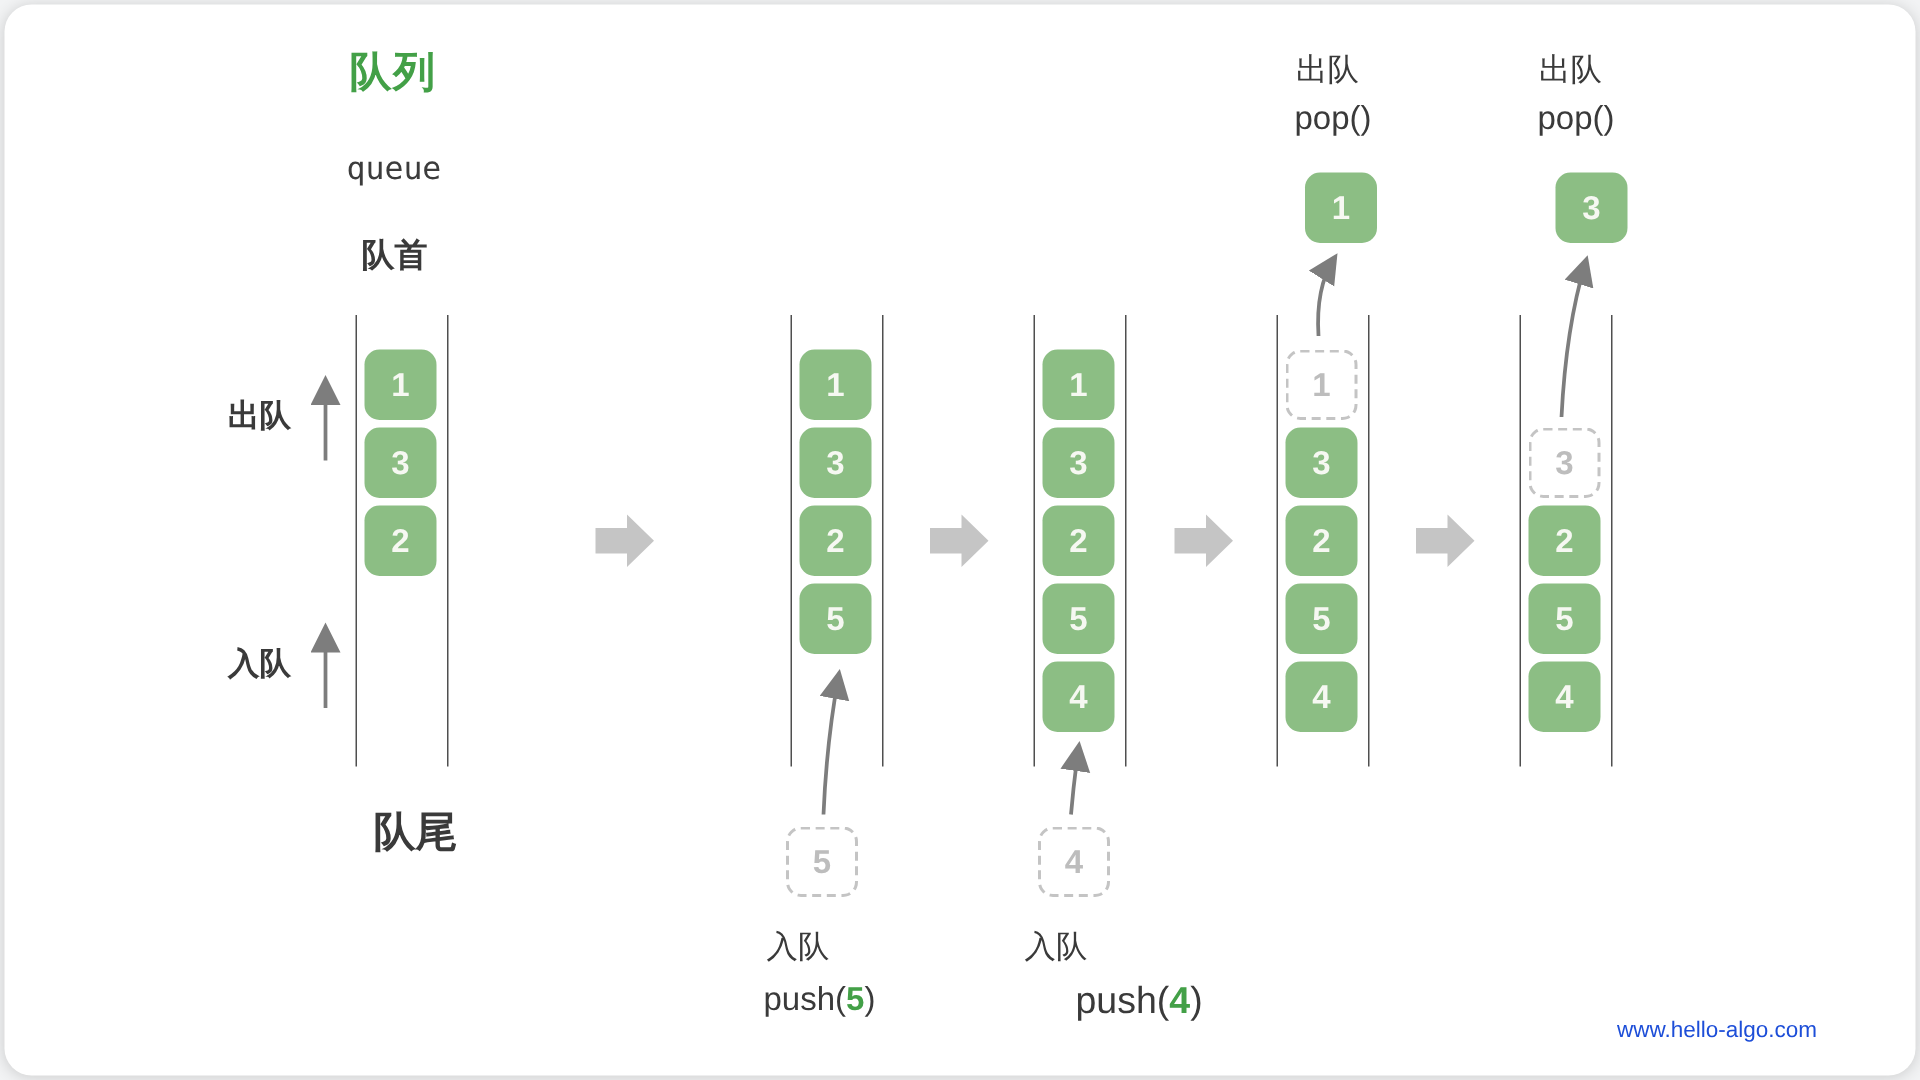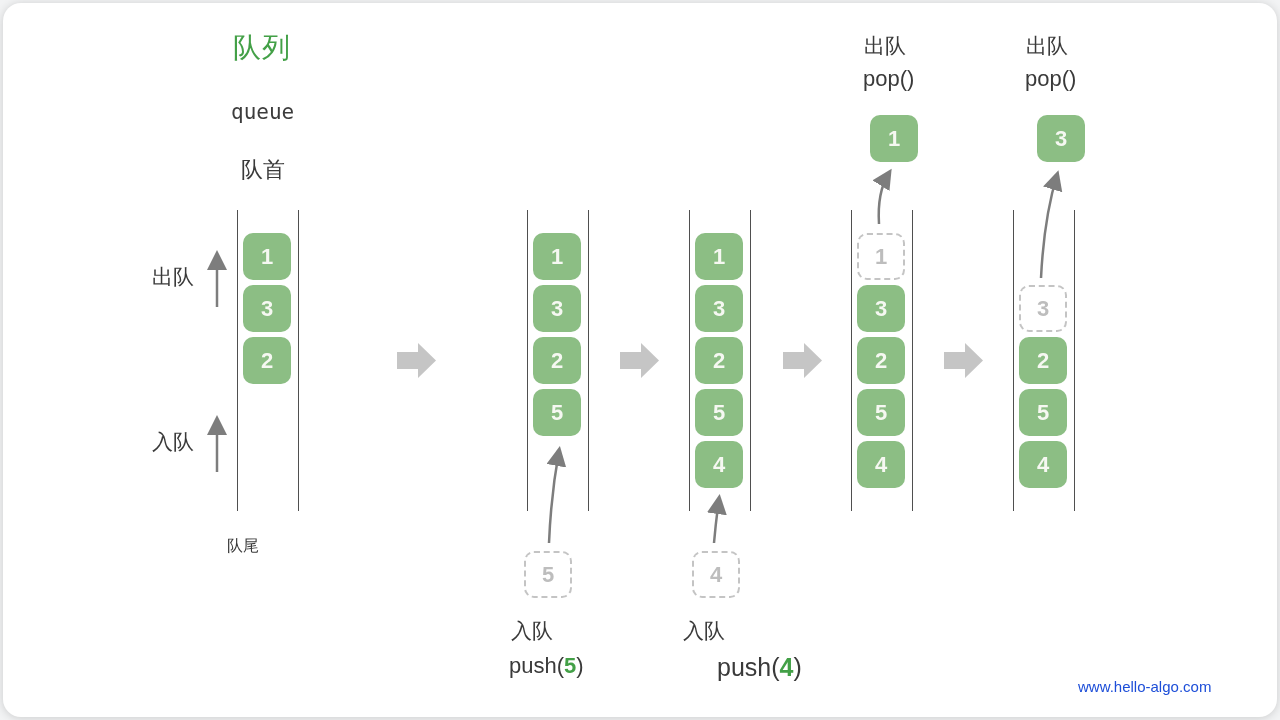--- a/index.html
+++ b/index.html
@@ -15,33 +15,33 @@
     position: absolute;
     left: 3px; top: 3px; right: 3px; bottom: 3px;
     background: #ffffff;
     border-radius: 18px;
     box-shadow: 0 1px 10px rgba(0,0,0,0.16);
   }
   .abs { position: absolute; }
 
   .title-zh {
     left: 233px; top: 29px;
-    font-size: 28px; font-weight: normal; color: #43a047;
+    font-size: 28px; font-weight: bold; color: #43a047;
     letter-spacing: 1px;
   }
   .title-en {
     left: 231px; top: 70px;
     font-size: 21px; color: #3c3c3c;
     font-family: "DejaVu Sans Mono", "Liberation Mono", monospace;
     margin-top: 30px;
   }
   .lbl {
     font-size: 21px; color: #3a3a3a; white-space: nowrap; text-align: center;
   }
-  .lbl.bold { font-weight: normal; }
+  .lbl.bold { font-weight: bold; }
   .mono {
     font-family: Liberation Sans, sans-serif;
   }
 
   
   .queue-col {
     position: absolute;
     top: 210px;
     width: 62px; height: 301px;
     border-left: 1.5px solid #4f4f4f;
@@ -96,21 +96,21 @@
 </head>
 <body>
 
 <div class="canvas">
   <div class="card"></div>
 
   <div class="abs title-zh">队列</div>
   <div class="abs title-en">queue</div>
 
   <div class="abs lbl bold" style="left:241px; top:155px; font-size:22px;">队首</div>
-  <div class="abs lbl bold" style="left:227px; top:536px; font-size:16px;">队尾</div>
+  <div class="abs lbl bold" style="left:249px; top:536px; font-size:28px;">队尾</div>
   <div class="abs lbl bold" style="left:152px; top:263px;">出队</div>
   <div class="abs lbl bold" style="left:152px; top:428px;">入队</div>
 
   <div class="queue-col c1">
     <div class="qbox s1">1</div>
     <div class="qbox s2">3</div>
     <div class="qbox s3">2</div>
   </div>
 
   <div class="queue-col c2">

